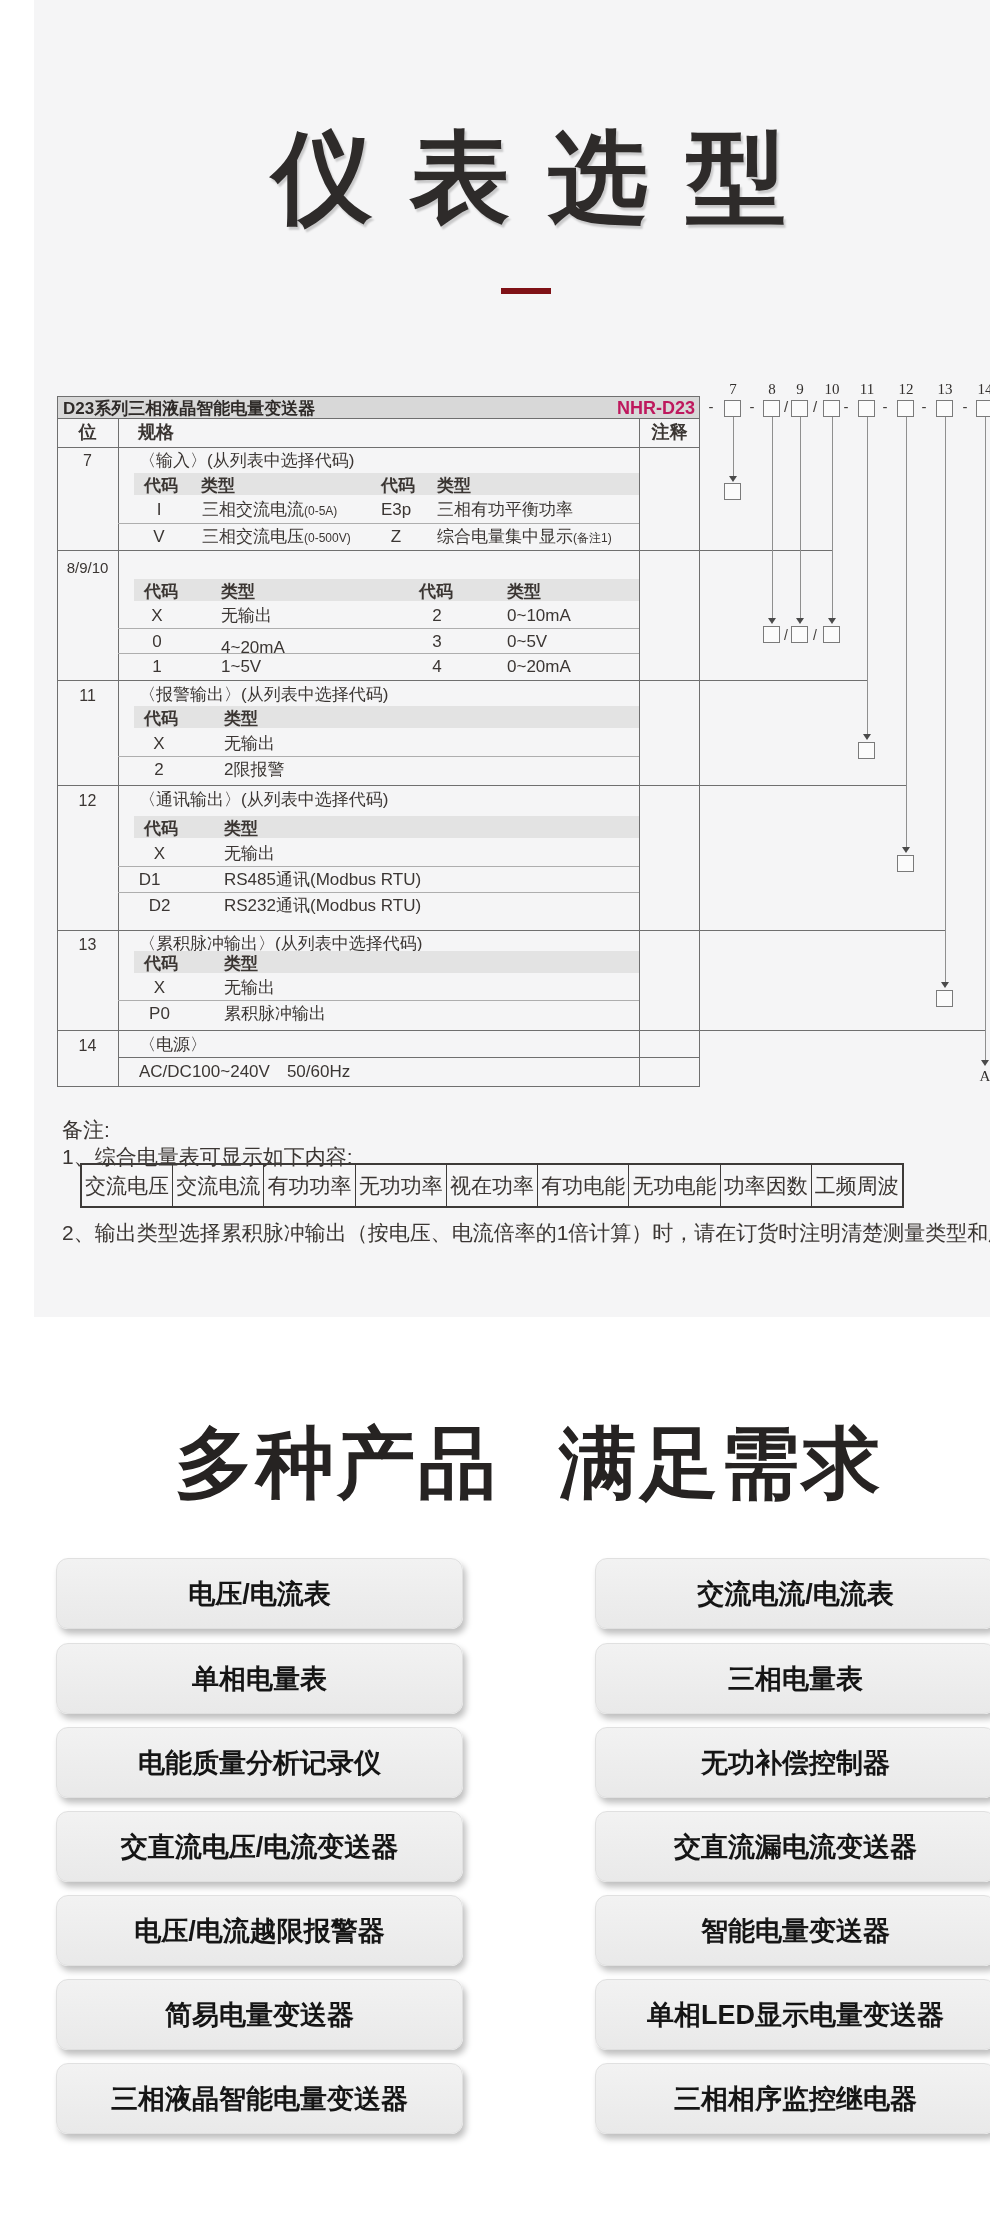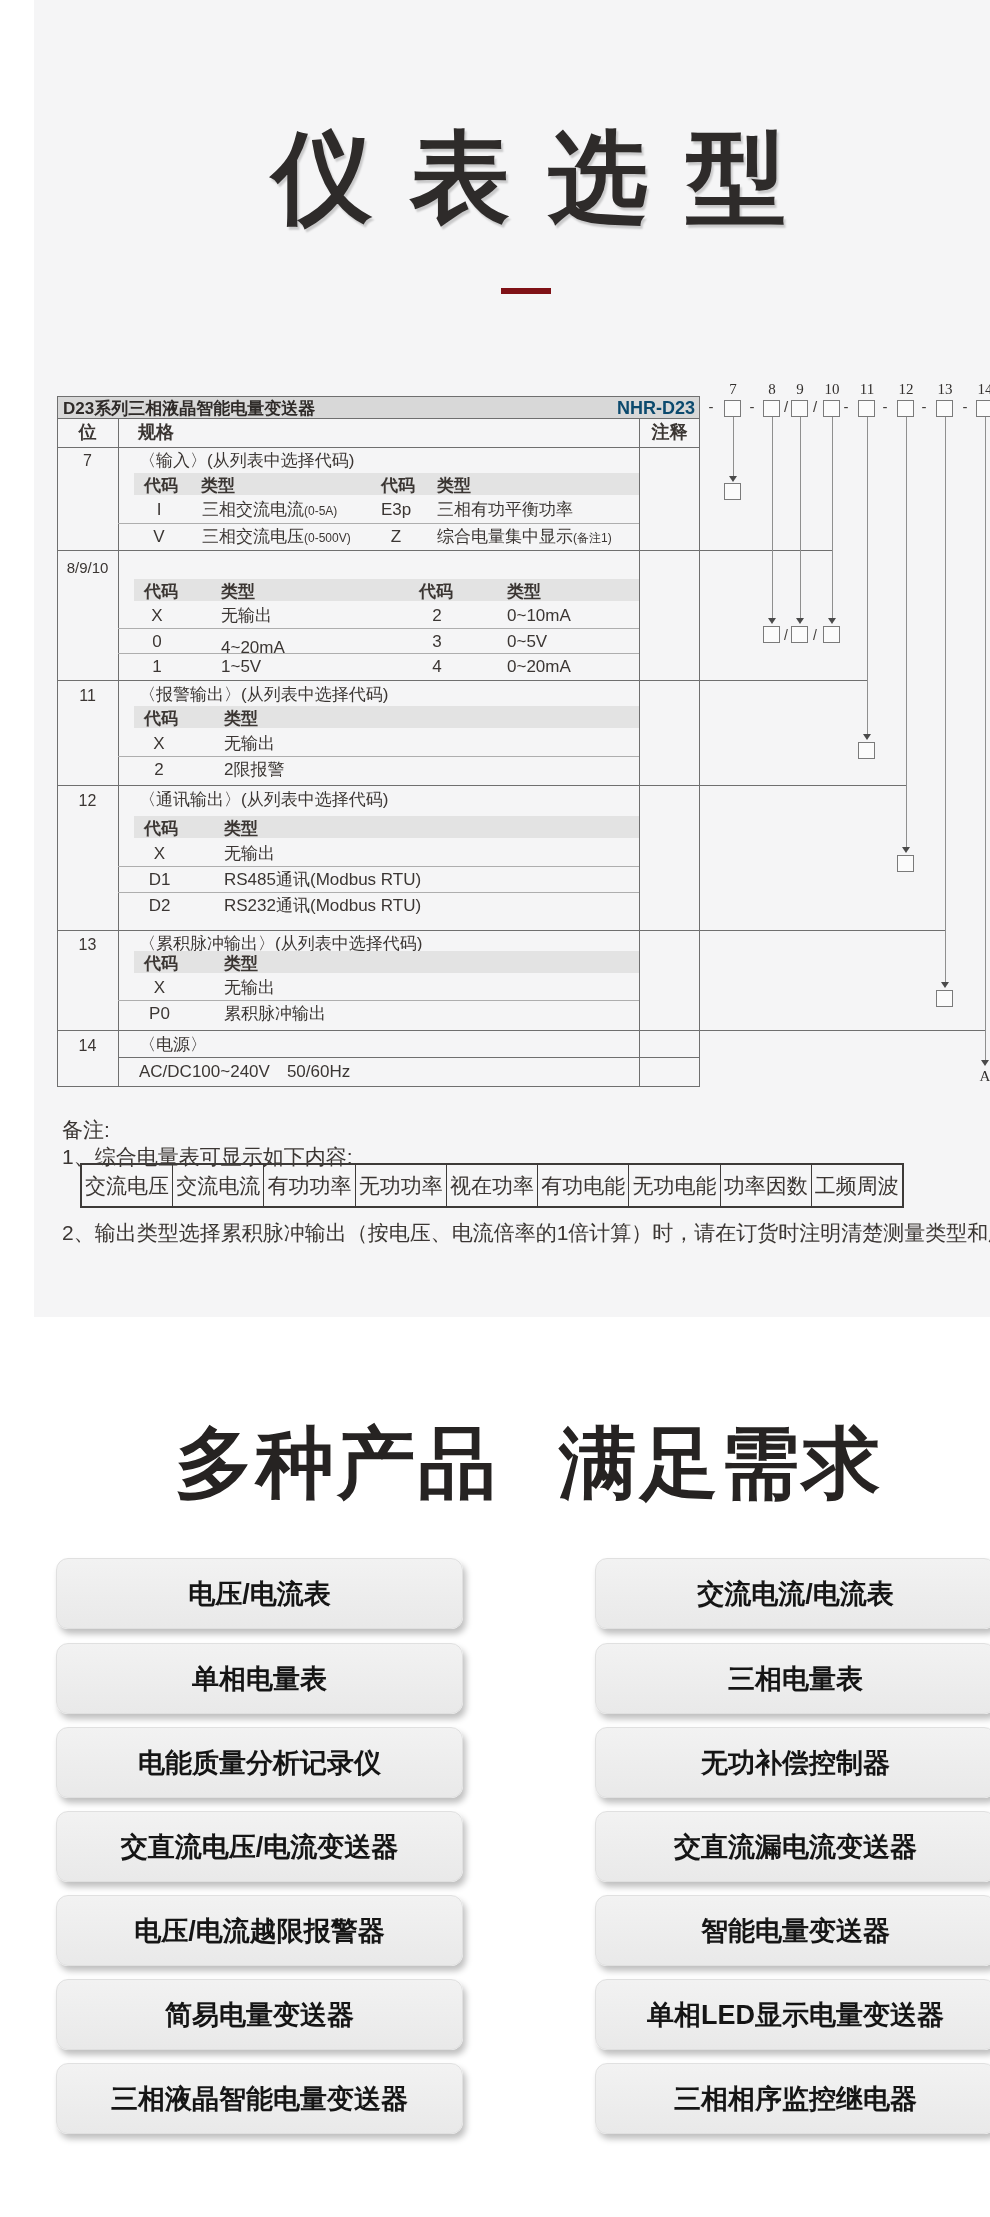--- a/index.html
+++ b/index.html
@@ -8,21 +8,21 @@
   .top-bg{position:absolute;left:0;top:0;width:990px;height:1317px;background:#f5f5f6;}
   .h1{position:absolute;left:0;top:112px;width:990px;box-sizing:border-box;padding-left:38px;
       text-align:center;font-size:100px;font-weight:bold;letter-spacing:38px;color:#2e2b2a;
       text-shadow:2px 3px 2px rgba(0,0,0,0.18);white-space:nowrap;}
   .red-dash{position:absolute;left:467px;top:288px;width:50px;height:6px;}
   
   .outline{position:absolute;left:23px;top:396px;width:643px;height:691px;border:1px solid #6f6f6f;box-sizing:border-box;}
   .tbar{position:absolute;left:24px;top:397px;width:641px;height:22px;background:#d8d8d8;
         display:flex;justify-content:space-between;align-items:center;padding:0 4px 0 5px;box-sizing:border-box;}
   .tbar .lt{font-size:17px;font-weight:bold;color:#2f2b29;white-space:nowrap;}
-  .tbar .rt{font-size:18px;font-weight:bold;color:#0c4a6e;white-space:nowrap;}
+  .tbar .rt{font-size:18px;font-weight:bold;color:#be185d;white-space:nowrap;}
   .hline{position:absolute;height:1px;background:#6f6f6f;}
   .vline{position:absolute;width:1px;background:#6f6f6f;}
   .subline{position:absolute;height:1px;background:#aeaeae;}
   .band{position:absolute;left:100px;width:505px;height:22px;background:#e3e3e3;}
   .c{position:absolute;font-size:17px;line-height:23px;white-space:nowrap;color:#3b3633;}
   .cb{font-weight:bold;}
   .ctr{text-align:center;}
   .sm{font-size:12px;}
   
   .digit{position:absolute;transform:translateX(-50%);font-family:"Liberation Serif",serif;font-size:15px;color:#33302e;}
@@ -127,21 +127,21 @@
   <div class="c" style="left:190px;top:758px">2限报警</div>
 
   <div class="c ctr" style="left:23px;top:789px;width:61px;font-size:16px">12</div>
   <div class="c" style="left:105px;top:788px">〈通讯输出〉(从列表中选择代码)</div>
   <div class="band" style="top:816px"></div>
   <div class="c cb" style="left:110px;top:817px">代码</div>
   <div class="c cb" style="left:190px;top:817px">类型</div>
   <div class="c ctr" style="left:103px;top:842px;width:45px">X</div>
   <div class="c" style="left:190px;top:842px">无输出</div>
   <div class="subline" style="left:84px;top:866px;width:521px"></div>
-  <div class="c ctr" style="left:103px;top:868px;width:45px">D1</div>
+  <div class="c ctr" style="left:93px;top:868px;width:45px">D1</div>
   <div class="c" style="left:190px;top:868px">RS485通讯(Modbus RTU)</div>
   <div class="subline" style="left:84px;top:892px;width:521px"></div>
   <div class="c ctr" style="left:103px;top:894px;width:45px">D2</div>
   <div class="c" style="left:190px;top:894px">RS232通讯(Modbus RTU)</div>
 
   <div class="c ctr" style="left:23px;top:933px;width:61px;font-size:16px">13</div>
   <div class="c" style="left:105px;top:932px">〈累积脉冲输出〉(从列表中选择代码)</div>
   <div class="band" style="top:951px"></div>
   <div class="c cb" style="left:110px;top:952px">代码</div>
   <div class="c cb" style="left:190px;top:952px">类型</div>

